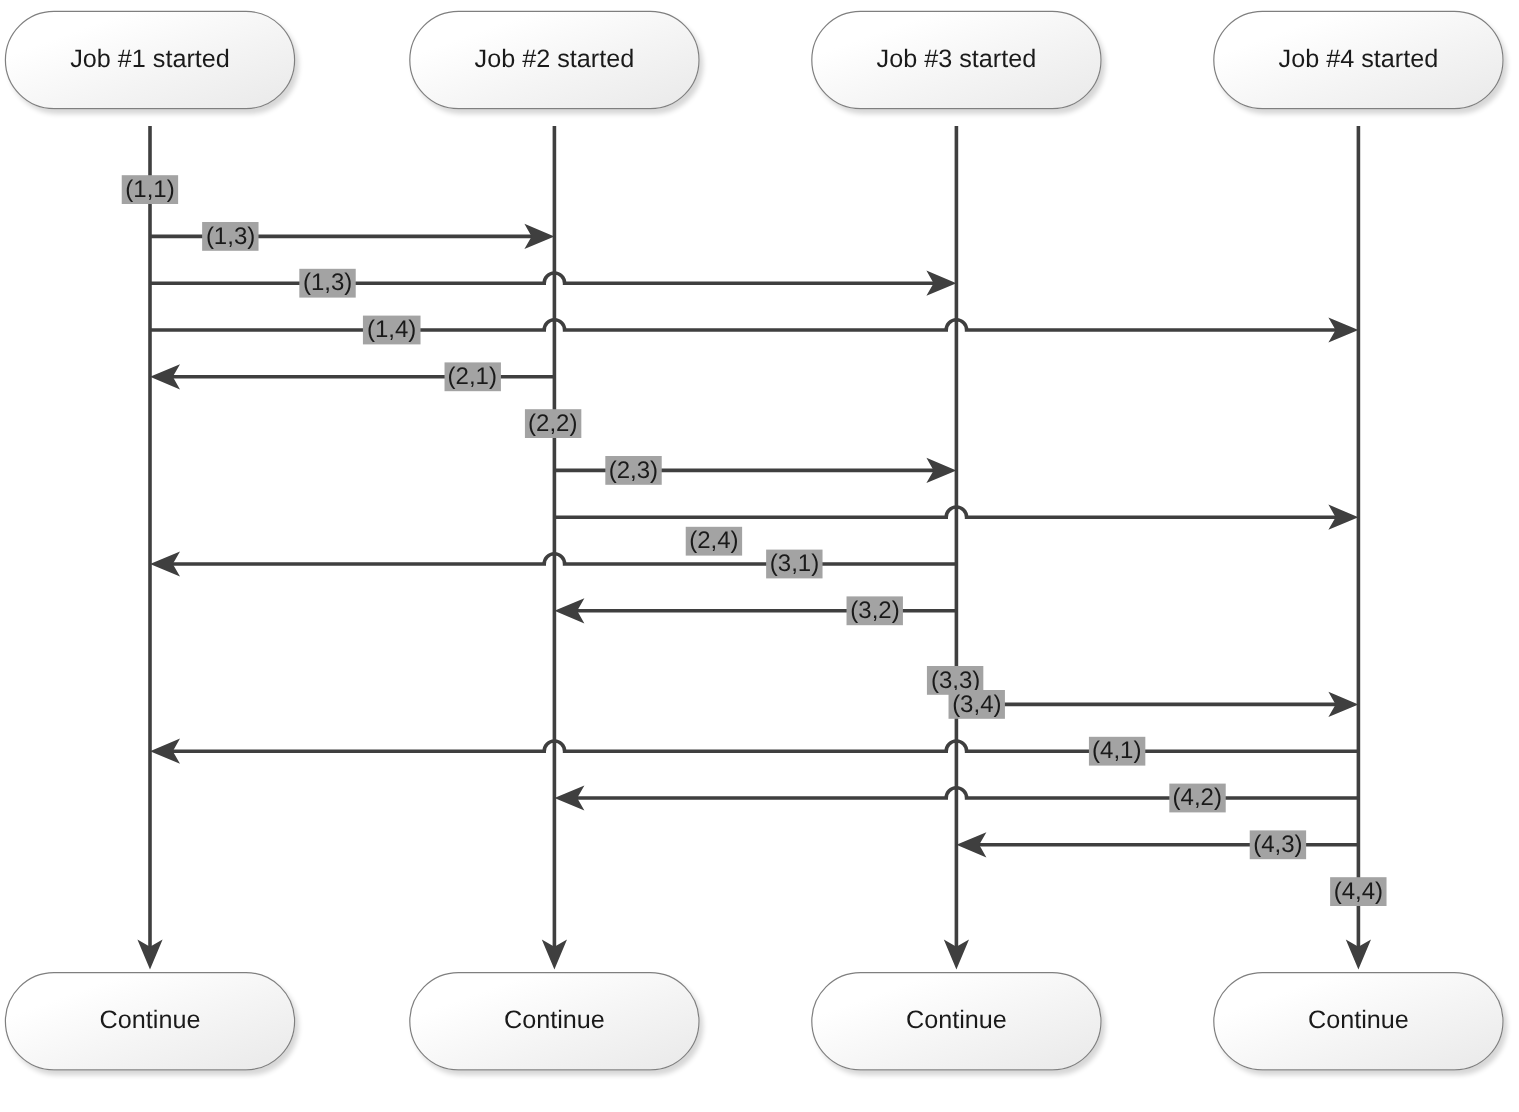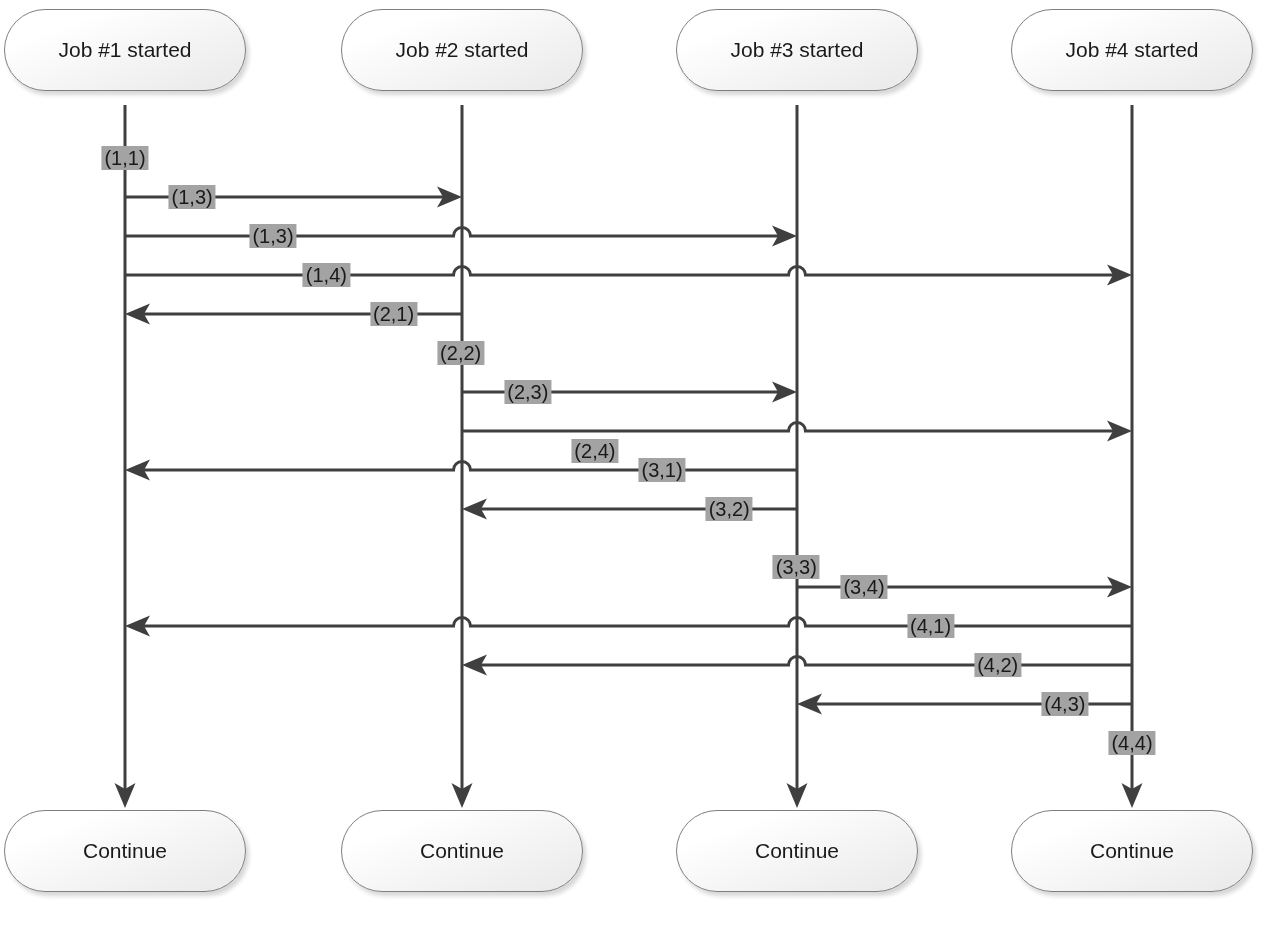--- a/index.html
+++ b/index.html
@@ -67,21 +67,21 @@
     <span class="msg-label" style="left: 192.133px; top: 197px;">(1,3)</span>
     <span class="msg-label" style="left: 273px; top: 236px; text-align: center;">(1,3)</span>
     <span class="msg-label" style="left: 326.4px; top: 275px;">(1,4)</span>
     <span class="msg-label" style="left: 393.533px; top: 314px;">(2,1)</span>
     <span class="msg-label" style="left: 460.667px; top: 353px;">(2,2)</span>
     <span class="msg-label" style="left: 527.8px; top: 392px;">(2,3)</span>
     <span class="msg-label" style="left: 594.933px; top: 431px; margin-top: 20px;">(2,4)</span>
     <span class="msg-label" style="left: 662.067px; top: 470px;">(3,1)</span>
     <span class="msg-label" style="left: 729.2px; top: 509px;">(3,2)</span>
     <span class="msg-label" style="left: 796.333px; top: 548px; margin-top: 19px;">(3,3)</span>
-    <span class="msg-label" style="left: 864px; top: 587px; text-align: right;">(3,4)</span>
+    <span class="msg-label" style="left: 814px; top: 587px; text-align: right;">(3,4)</span>
     <span class="msg-label" style="left: 930.6px; top: 626px;">(4,1)</span>
     <span class="msg-label" style="left: 997.733px; top: 665px;">(4,2)</span>
     <span class="msg-label" style="left: 1064.87px; top: 704px;">(4,3)</span>
     <span class="msg-label" style="left: 1132px; top: 743px;">(4,4)</span>
     <div class="node" style="left: 4px; top: 9px;">Job #1 started</div>
     <div class="node" style="left: 4px; top: 810px;">Continue</div>
     <div class="node" style="left: 341px; top: 9px;">Job #2 started</div>
     <div class="node" style="left: 341px; top: 810px;">Continue</div>
     <div class="node" style="left: 676px; top: 9px;">Job #3 started</div>
     <div class="node" style="left: 676px; top: 810px;">Continue</div>

